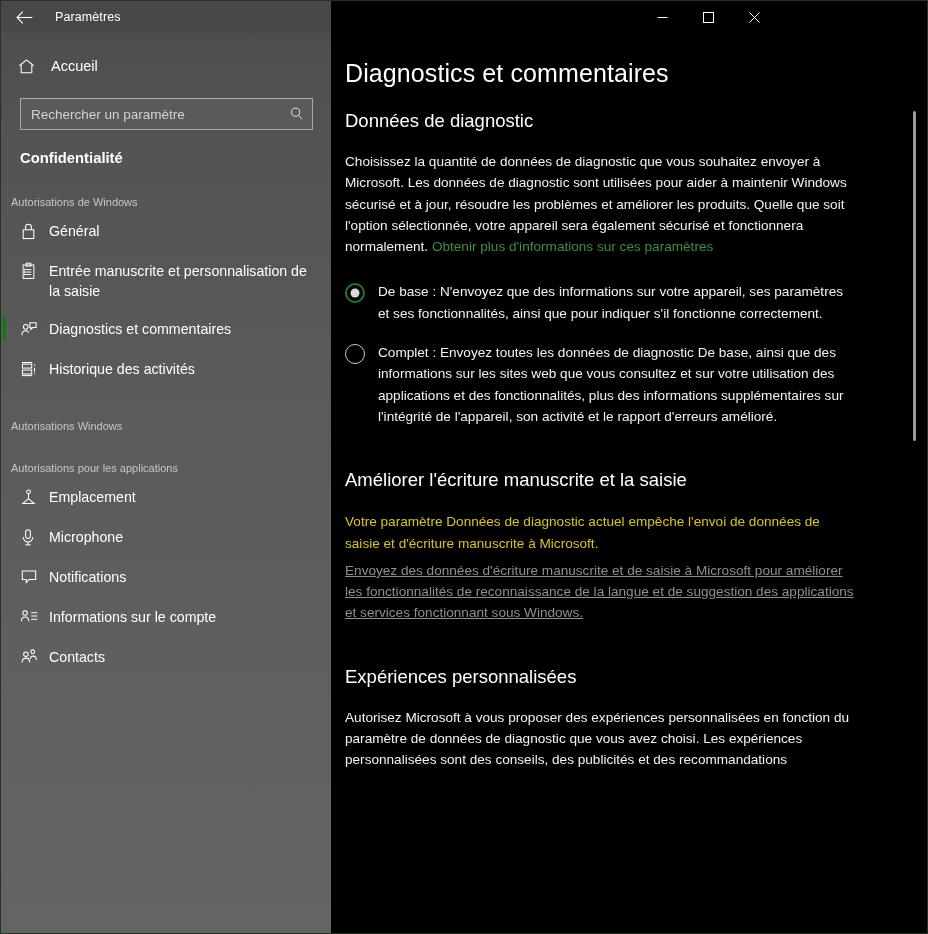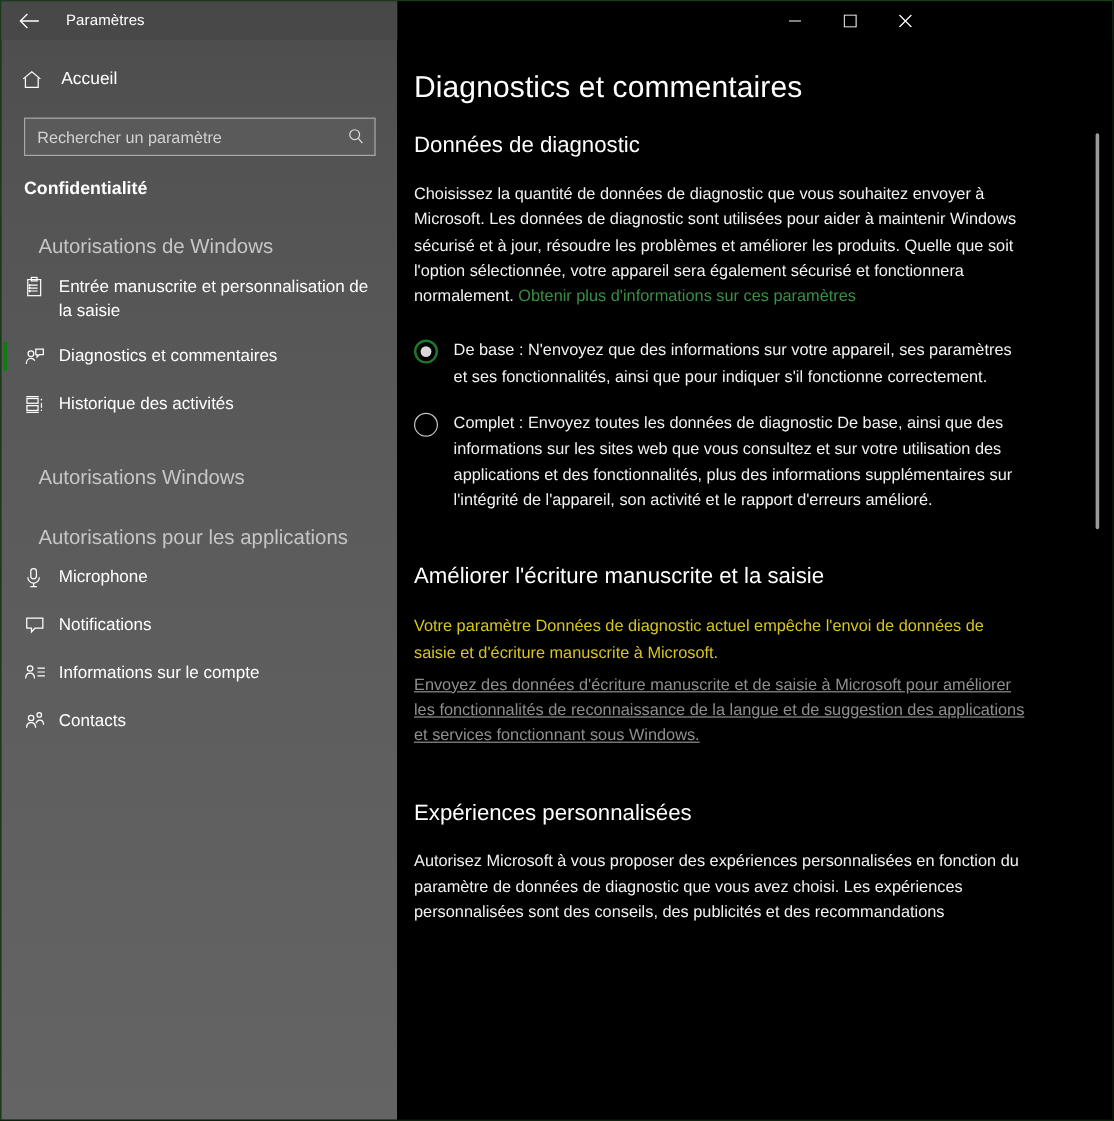--- a/index.html
+++ b/index.html
@@ -118,23 +118,23 @@
 
   .section-title {
     font-size: 14.8px;
     font-weight: 600;
     color: #ffffff;
     padding-left: 19px;
     margin-top: 20px;
   }
 
   .group-head {
-    font-size: 17px;
+    font-size: 11px;
     color: #c6c6c6;
-    padding-left: 31px;
+    padding-left: 10px;
     margin-top: 30px;
     margin-bottom: 4px;
   }
 
   .nav-item {
     position: relative;
     display: flex;
     align-items: flex-start;
     min-height: 40px;
     padding: 9px 18px 9px 19px;
@@ -328,20 +328,29 @@
             <circle cx="7.4" cy="7.0" r="4.6"></circle>
             <path d="M10.9 10.6 L14.6 14.9"></path>
           </svg>
         </span>
       </div>
 
       <div class="section-title">Confidentialité</div>
 
       <div class="group-head">Autorisations de Windows</div>
 
+      <div class="nav-item">
+        <span class="ic">
+          <svg width="17" height="18" viewBox="0 0 18 19" fill="none" stroke="#ffffff" stroke-width="1.1">
+            <rect x="3.4" y="8.2" width="11.2" height="9.3"></rect>
+            <path d="M5.9 8.2 V5.4 A3.1 3.1 0 0 1 12.1 5.4 V8.2"></path>
+          </svg>
+        </span>
+        <span class="lbl">Général</span>
+      </div>
 
       <div class="nav-item">
         <span class="ic">
           <svg width="17" height="19" viewBox="0 0 18 20" fill="none" stroke="#ffffff" stroke-width="1.05">
             <rect x="3.3" y="3.1" width="11.4" height="14.2"></rect>
             <rect x="6.5" y="1.2" width="5" height="3.1"></rect>
             <path d="M6.2 8.0 h5.8 M6.2 10.6 h5.8 M6.2 13.2 h5.8"></path>
             <circle cx="5.0" cy="8.0" r=".55" fill="#ffffff"></circle>
             <circle cx="5.0" cy="10.6" r=".55" fill="#ffffff"></circle>
             <circle cx="5.0" cy="13.2" r=".55" fill="#ffffff"></circle>
@@ -374,20 +383,30 @@
           </svg>
         </span>
         <span class="lbl">Historique des activités</span>
       </div>
 
       <div class="group-head">Autorisations Windows</div>
 
 
       <div class="group-head">Autorisations pour les applications</div>
 
+      <div class="nav-item">
+        <span class="ic">
+          <svg width="17" height="18" viewBox="0 0 18 19" fill="none" stroke="#ffffff" stroke-width="1.1">
+            <circle cx="9" cy="4.0" r="2.0"></circle>
+            <path d="M9 6.2 V11.2"></path>
+            <path d="M9 11.2 L3.0 16.4 H15 Z"></path>
+          </svg>
+        </span>
+        <span class="lbl">Emplacement</span>
+      </div>
 
 
       <div class="nav-item">
         <span class="ic">
           <svg width="16" height="19" viewBox="0 0 17 20" fill="none" stroke="#ffffff" stroke-width="1.1">
             <rect x="6.0" y="1.8" width="5.0" height="9.2" rx="2.5"></rect>
             <path d="M3.4 9.6 a5.1 5.1 0 0 0 10.2 0"></path>
             <path d="M8.5 14.7 V17.8"></path>
             <path d="M5.6 17.8 h5.8"></path>
           </svg>

